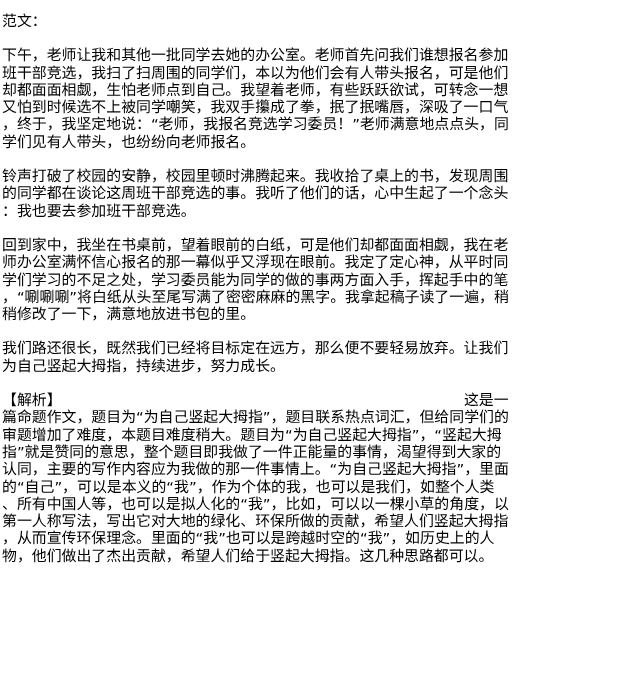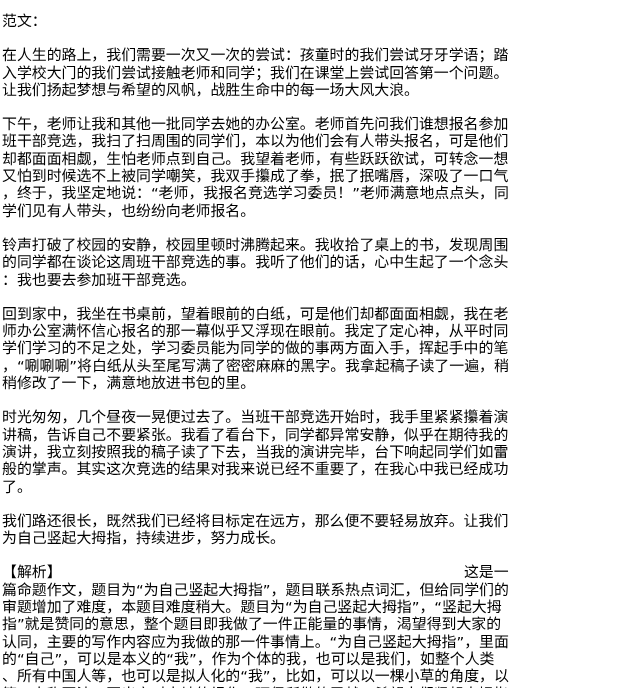--- a/index.html
+++ b/index.html
@@ -33,20 +33,18 @@
     width: 27em;
     height: 1px;
     vertical-align: baseline;
   }
 </style>
 </head>
 <body>
 
 <div class="doc">
   <p>范文：</p>
-  <p>在人生的路上，我们需要一次又一次的尝试：孩童时的我们尝试牙牙学语；踏入学校大门的我们尝试接触老师和同学；我们在课堂上尝试回答第一个问题。让我们扬起梦想与希望的风帆，战胜生命中的每一场大风大浪。</p>
   <p>下午，老师让我和其他一批同学去她的办公室。老师首先问我们谁想报名参加班干部竞选，我扫了扫周围的同学们，本以为他们会有人带头报名，可是他们却都面面相觑，生怕老师点到自己。我望着老师，有些跃跃欲试，可转念一想又怕到时候选不上被同学嘲笑，我双手攥成了拳，抿了抿嘴唇，深吸了一口气，终于，我坚定地说：“老师，我报名竞选学习委员！”老师满意地点点头，同学们见有人带头，也纷纷向老师报名。</p>
   <p>铃声打破了校园的安静，校园里顿时沸腾起来。我收拾了桌上的书，发现周围的同学都在谈论这周班干部竞选的事。我听了他们的话，心中生起了一个念头：我也要去参加班干部竞选。</p>
   <p>回到家中，我坐在书桌前，望着眼前的白纸，可是他们却都面面相觑，我在老师办公室满怀信心报名的那一幕似乎又浮现在眼前。我定了定心神，从平时同学们学习的不足之处，学习委员能为同学的做的事两方面入手，挥起手中的笔，“唰唰唰”将白纸从头至尾写满了密密麻麻的黑字。我拿起稿子读了一遍，稍稍修改了一下，满意地放进书包的里。</p>
-  <p>时光匆匆，几个昼夜一晃便过去了。当班干部竞选开始时，我手里紧紧攥着演讲稿，告诉自己不要紧张。我看了看台下，同学都异常安静，似乎在期待我的演讲，我立刻按照我的稿子读了下去，当我的演讲完毕，台下响起同学们如雷般的掌声。其实这次竞选的结果对我来说已经不重要了，在我心中我已经成功了。</p>
   <p>我们路还很长，既然我们已经将目标定在远方，那么便不要轻易放弃。让我们为自己竖起大拇指，持续进步，努力成长。</p>
   <p><span>【解析】</span><span class="gap"></span><span>这是一篇命题作文，题目为“为自己竖起大拇指”，题目联系热点词汇，但给同学们的审题增加了难度，本题目难度稍大。题目为“为自己竖起大拇指”，“竖起大拇指”就是赞同的意思，整个题目即我做了一件正能量的事情，渴望得到大家的认同，主要的写作内容应为我做的那一件事情上。“为自己竖起大拇指”，里面的“自己”，可以是本义的“我”，作为个体的我，也可以是我们，如整个人类、所有中国人等，也可以是拟人化的“我”，比如，可以以一棵小草的角度，以第一人称写法，写出它对大地的绿化、环保所做的贡献，希望人们竖起大拇指，从而宣传环保理念。里面的“我”也可以是跨越时空的“我”，如历史上的人物，他们做出了杰出贡献，希望人们给于竖起大拇指。这几种思路都可以。</span></p>
 </div>
 
 </body></html>

